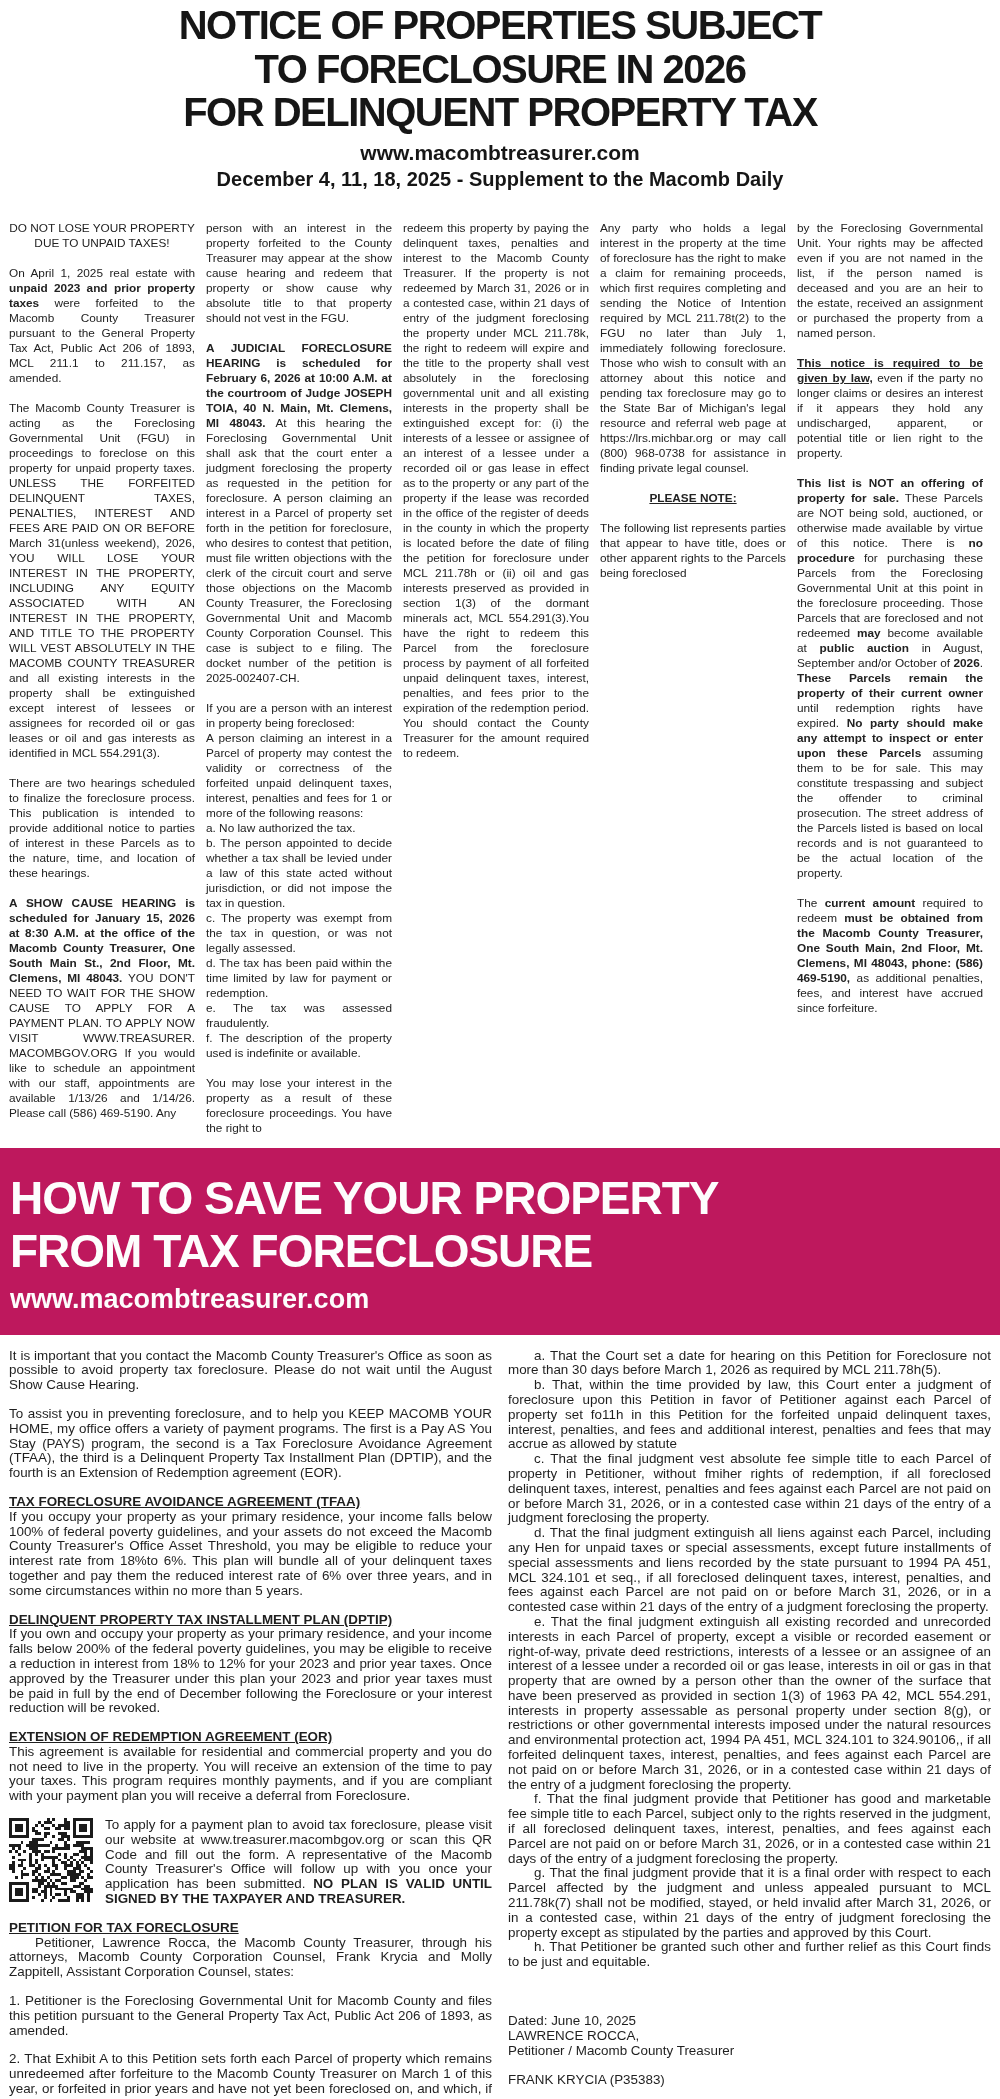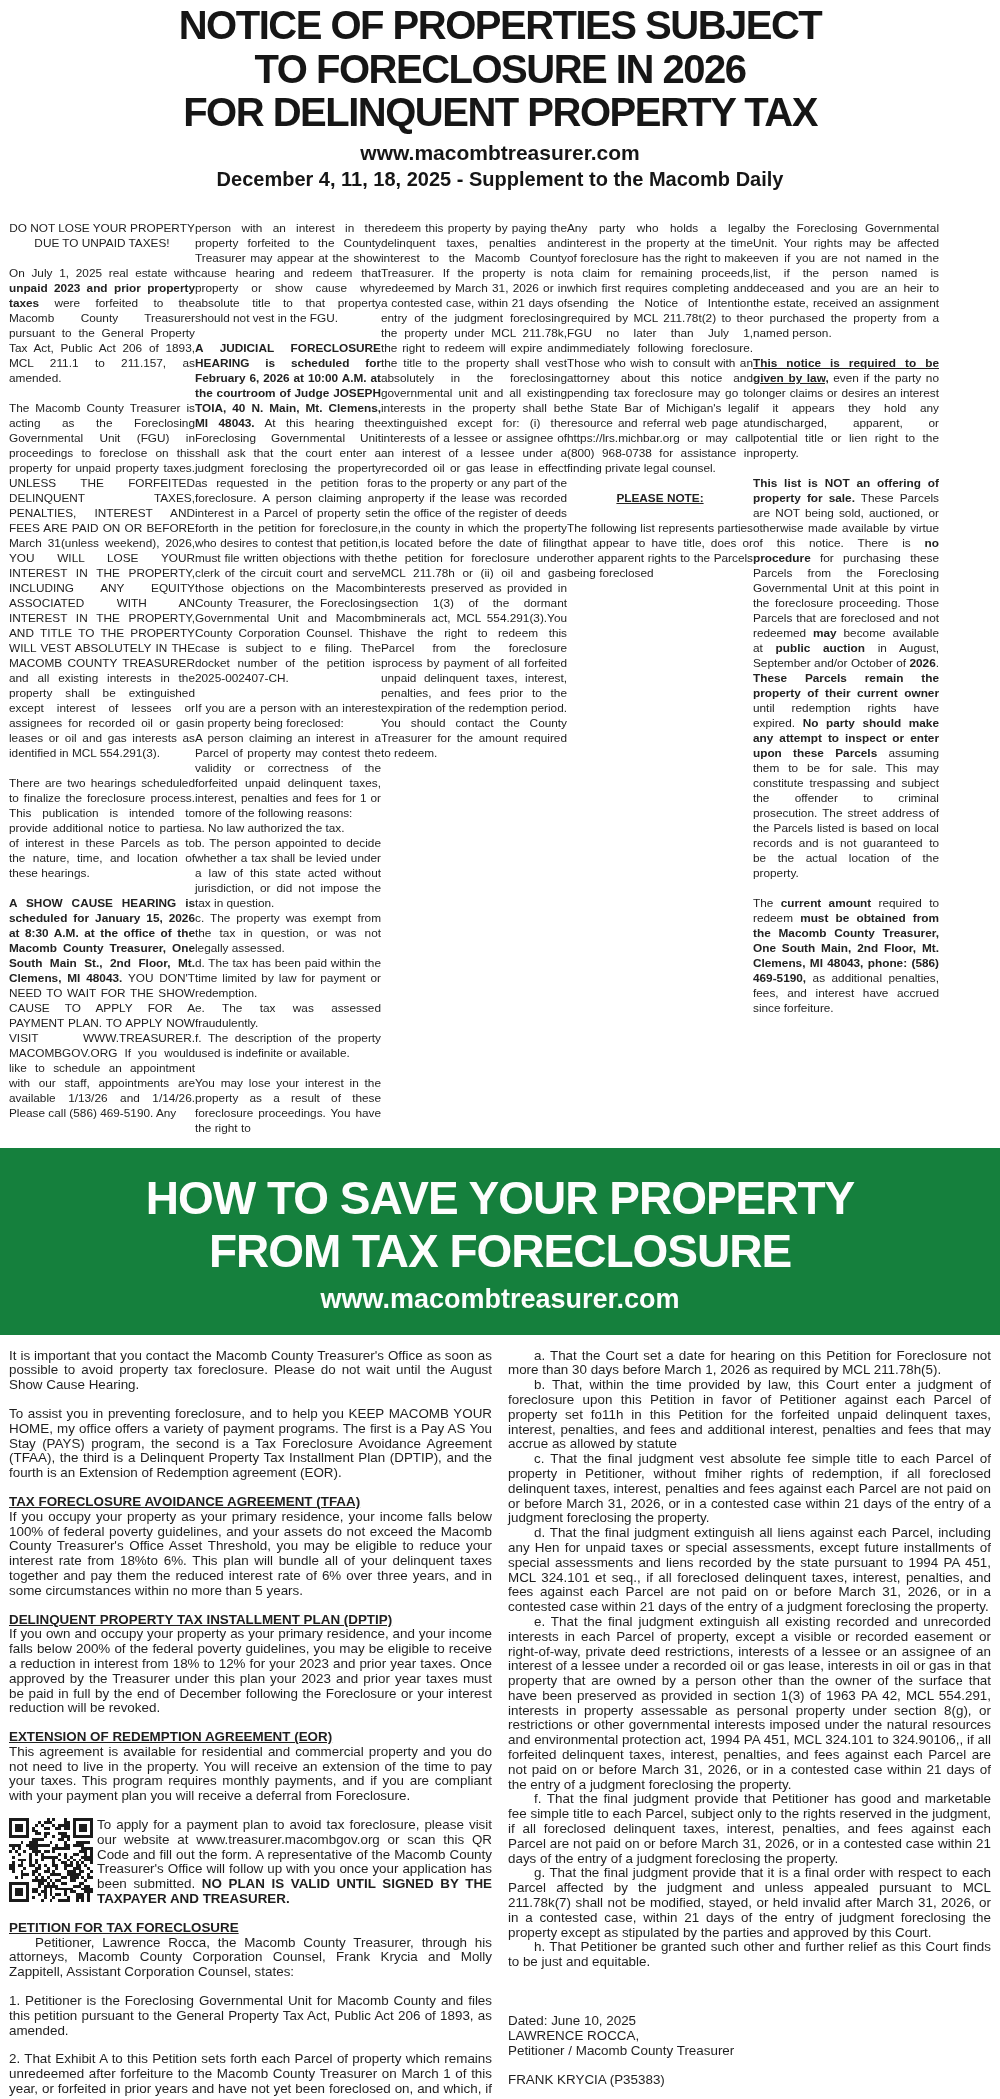--- a/index.html
+++ b/index.html
@@ -6,45 +6,45 @@
   body{width:1000px;color:#1b1b1b;font-family:"Liberation Sans",sans-serif;-webkit-font-smoothing:antialiased;}
   .page{width:1000px;overflow:hidden;background:#fff;}
 
   
   .masthead{padding-top:4px;text-align:center;}
   .headline{font-weight:700;font-size:40px;line-height:1.09;letter-spacing:-1.5px;color:#161616;}
   .site-line{font-weight:700;font-size:21px;margin-top:6px;color:#161616;}
   .date-line{font-weight:700;font-size:20px;margin-top:3px;color:#161616;}
 
   
-  .cols{display:flex;padding:30px 9px 6px 9px;}
+  .cols{display:flex;gap:11px;padding:30px 9px 6px 9px;}
   .col{width:186px;flex:0 0 186px;font-size:11.8px;line-height:15px;text-align:justify;color:#222;}
   .blk{margin:0 0 15px 0;}
   .blk:last-child{margin-bottom:0;}
   .nm{margin-bottom:0 !important;}
   .center{text-align:center;}
   .b{font-weight:700;}
   .u{text-decoration:underline;}
 
   
-  .banner{background:#15803d;margin-top:6px;padding:24px 10px 20px 10px;text-align:center;color:#fdfdfd;}
+  .banner{background:#be185d;margin-top:6px;padding:24px 10px 20px 10px;text-align:left;color:#fdfdfd;}
   .banner-line{font-weight:700;font-size:46px;line-height:1.15;letter-spacing:-1px;}
   .banner-site{font-weight:700;font-size:27px;margin-top:6px;}
 
   
   .howto{display:flex;gap:16px;padding:14px 9px 10px 9px;}
   .hcol{flex:1 1 0;font-size:13.4px;line-height:14.8px;text-align:justify;color:#1f1f1f;}
   .howto .blk{margin:0 0 14px 0;}
   .h{font-weight:700;text-decoration:underline;margin-bottom:0 !important;}
   .ind{text-indent:26px;}
   .sig{text-align:left;}
   .gaplg{margin-top:44px !important;}
   .gapsm{margin-top:15px !important;}
 
-  .qr-row{display:flex;gap:4px;margin:14px 0 14px 0;align-items:flex-start;}
+  .qr-row{display:flex;gap:12px;margin:14px 0 14px 0;align-items:flex-start;}
   .qr-box{flex:0 0 84px;}
   .qr-text{flex:1 1 auto;text-align:justify;}
 </style>
 </head>
 <body>
 
 <div class="page">
 
   <div class="masthead">
     <div class="headline">
@@ -52,21 +52,21 @@
       <div>TO FORECLOSURE IN 2026</div>
       <div>FOR DELINQUENT PROPERTY TAX</div>
     </div>
     <div class="site-line">www.macombtreasurer.com</div>
     <div class="date-line">December 4, 11, 18, 2025 - Supplement to the Macomb Daily</div>
   </div>
 
   <div class="cols">
     <div class="col">
         <div class="blk center"><span>DO NOT LOSE YOUR PROPERTY DUE TO UNPAID TAXES!</span></div>
-        <div class="blk"><span>On July 1, 2025 real estate with </span><span class="b">unpaid 2023 and prior property taxes</span><span> were forfeited to the Macomb County Treasurer pursuant to the General Property Tax Act, Public Act 206 of 1893, MCL 211.1 to 211.157, as amended.</span></div>
+        <div class="blk"><span>On April 1, 2025 real estate with </span><span class="b">unpaid 2023 and prior property taxes</span><span> were forfeited to the Macomb County Treasurer pursuant to the General Property Tax Act, Public Act 206 of 1893, MCL 211.1 to 211.157, as amended.</span></div>
         <div class="blk"><span>The Macomb County Treasurer is acting as the Foreclosing Governmental Unit (FGU) in proceedings to foreclose on this property for unpaid property taxes. UNLESS THE FORFEITED DELINQUENT TAXES, PENALTIES, INTEREST AND FEES ARE PAID ON OR BEFORE March 31(unless weekend), 2026, YOU WILL LOSE YOUR INTEREST IN THE PROPERTY, INCLUDING ANY EQUITY ASSOCIATED WITH AN INTEREST IN THE PROPERTY, AND TITLE TO THE PROPERTY WILL VEST ABSOLUTELY IN THE MACOMB COUNTY TREASURER and all existing interests in the property shall be extinguished except interest of lessees or assignees for recorded oil or gas leases or oil and gas interests as identified in MCL 554.291(3).</span></div>
         <div class="blk"><span>There are two hearings scheduled to finalize the foreclosure process. This publication is intended to provide additional notice to parties of interest in these Parcels as to the nature, time, and location of these hearings.</span></div>
         <div class="blk"><span class="b">A SHOW CAUSE HEARING is scheduled for January 15, 2026 at 8:30 A.M. at the office of the Macomb County Treasurer, One South Main St., 2nd Floor, Mt. Clemens, MI 48043.</span><span> YOU DON'T NEED TO WAIT FOR THE SHOW CAUSE TO APPLY FOR A PAYMENT PLAN. TO APPLY NOW VISIT WWW.TREASURER. MACOMBGOV.ORG If you would like to schedule an appointment with our staff, appointments are available 1/13/26 and 1/14/26. Please call (586) 469-5190. Any</span></div>
       </div>
     <div class="col">
         <div class="blk"><span>person with an interest in the property forfeited to the County Treasurer may appear at the show cause hearing and redeem that property or show cause why absolute title to that property should not vest in the FGU.</span></div>
         <div class="blk"><span class="b">A JUDICIAL FORECLOSURE HEARING is scheduled for February 6, 2026 at 10:00 A.M. at the courtroom of Judge JOSEPH TOIA, 40 N. Main, Mt. Clemens, MI 48043.</span><span> At this hearing the Foreclosing Governmental Unit shall ask that the court enter a judgment foreclosing the property as requested in the petition for foreclosure. A person claiming an interest in a Parcel of property set forth in the petition for foreclosure, who desires to contest that petition, must file written objections with the clerk of the circuit court and serve those objections on the Macomb County Treasurer, the Foreclosing Governmental Unit and Macomb County Corporation Counsel. This case is subject to e filing. The docket number of the petition is 2025-002407-CH.</span></div>
         <div class="blk nm"><span>If you are a person with an interest in property being foreclosed:</span></div>
         <div class="blk nm"><span>A person claiming an interest in a Parcel of property may contest the validity or correctness of the forfeited unpaid delinquent taxes, interest, penalties and fees for 1 or more of the following reasons:</span></div>
         <div class="blk nm"><span>a.  No law authorized the tax.</span></div>

